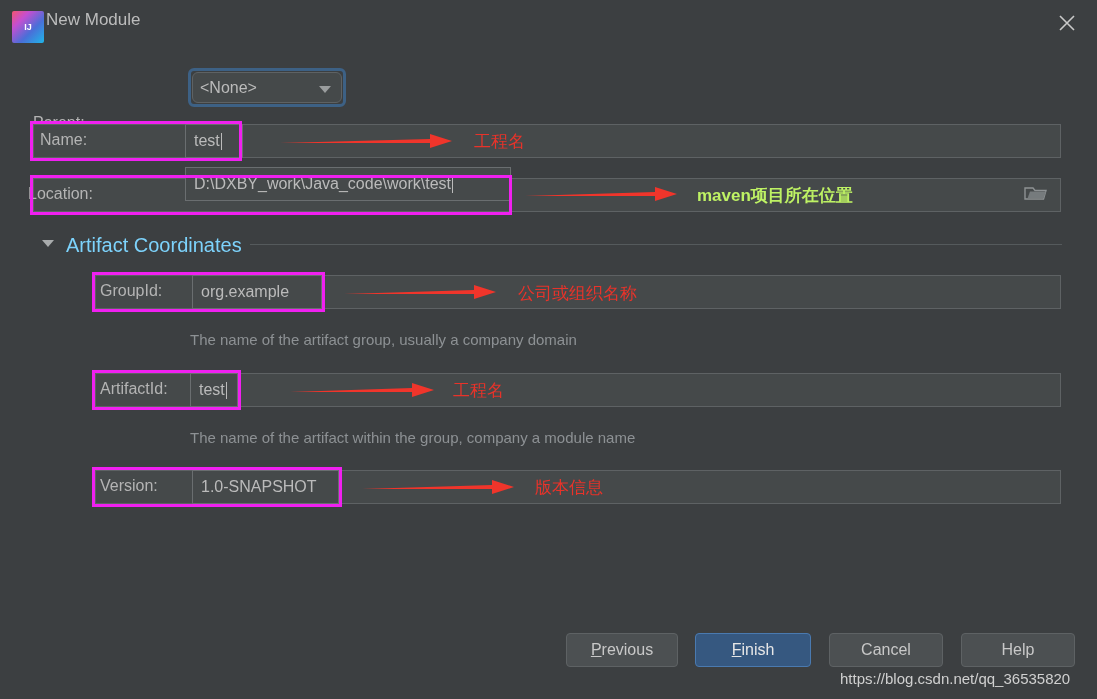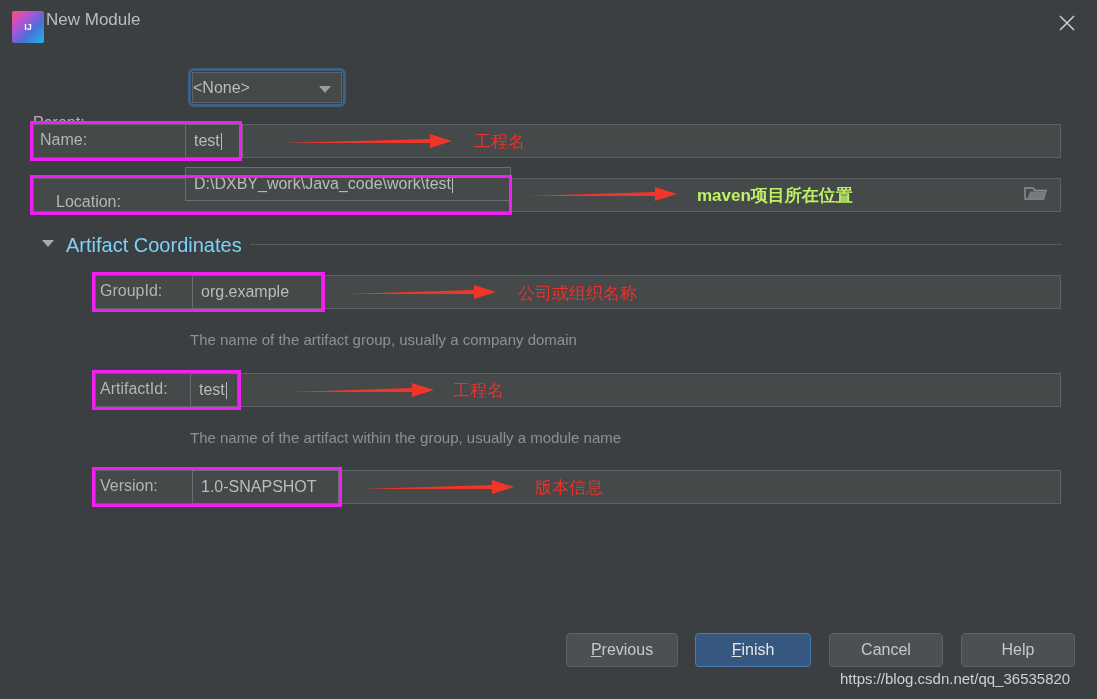--- a/index.html
+++ b/index.html
@@ -79,23 +79,23 @@
     border: 3px solid #3d6185;
     border-radius: 6px;
     background: #3c3f41;
     padding: 1px;
     cursor: pointer;
   }
   #parent-combo .cinner {
     width: 100%; height: 100%;
     background: #45494a;
     border: 1px solid #5e6264;
-    border-radius: 0;
+    border-radius: 6px;
     display: flex; align-items: center;
-    padding: 0 0;
+    padding: 0 7px;
     font-size: 16px; color: #bbbbbb;
     position: relative;
   }
   #parent-combo .arrow {
     position: absolute; right: 10px; top: 50%;
     margin-top: -2px;
     width: 0; height: 0;
     border-left: 6px solid transparent;
     border-right: 6px solid transparent;
     border-top: 7px solid #9a9d9e;
@@ -216,21 +216,21 @@
   <span>test</span>
     <span class="caret"></span>
 </div>
 <div class="mbox" style="left:30px; top:121px; width:212px; height:40px;"></div>
 <svg class="rarrow" style="left:280px; top:131px;" width="180" height="20">
   <path d="M0 12 L150 8 L150 3 L172 10 L150 17 L150 12 Z" fill="#f0352b"></path>
 </svg>
 <div class="rtext" style="left:474px; top:130px;">工程名</div>
 
 <div class="strip" style="left:33px; top:178px; width:1028px;"></div>
-<div class="label" style="position:absolute; left:56px; top:185px;margin-top:8px;">Location:</div>
+<div class="label" style="position:absolute; left:28px; top:185px;">Location:</div>
 <div class="inputval" style="left:185px; top:167px; width:326px; height:34px;">
   <span>D:\DXBY_work\Java_code\work\test</span>
     <span class="caret"></span>
 </div>
 <div class="mbox" style="left:30px; top:175px; width:482px; height:40px;"></div>
 <svg class="rarrow" style="left:525px; top:184px;" width="160" height="20">
   <path d="M0 12 L130 8 L130 3 L152 10 L130 17 L130 12 Z" fill="#f0352b"></path>
 </svg>
 <div class="rtext bold" style="left:697px; top:184px;">maven项目所在位置</div>
 <div id="folder-btn">
@@ -260,21 +260,21 @@
 <div class="label" style="position:absolute; left:100px; top:380px;">ArtifactId:</div>
 <div class="inputval" style="left:190px; top:373px; width:48px; height:34px;">
   <span>test</span>
     <span class="caret"></span>
 </div>
 <div class="mbox" style="left:92px; top:370px; width:149px; height:40px;"></div>
 <svg class="rarrow" style="left:290px; top:380px;" width="152" height="20">
   <path d="M0 12 L122 8 L122 3 L144 10 L122 17 L122 12 Z" fill="#f0352b"></path>
 </svg>
 <div class="rtext" style="left:453px; top:379px;">工程名</div>
-<div class="helper" style="left:190px; top:429px;">The name of the artifact within the group, usually a module name</div>
+<div class="helper" style="left:190px; top:429px;">The name of the artifact within the group, company a module name</div>
 
 <div class="strip" style="left:95px; top:470px; width:966px;"></div>
 <div class="label" style="position:absolute; left:100px; top:477px;">Version:</div>
 <div class="inputval" style="left:192px; top:470px; width:147px; height:34px;">
   <span>1.0-SNAPSHOT</span>
 </div>
 <div class="mbox" style="left:92px; top:467px; width:250px; height:40px;"></div>
 <svg class="rarrow" style="left:362px; top:477px;" width="160" height="20">
   <path d="M0 12 L130 8 L130 3 L152 10 L130 17 L130 12 Z" fill="#f0352b"></path>
 </svg>

